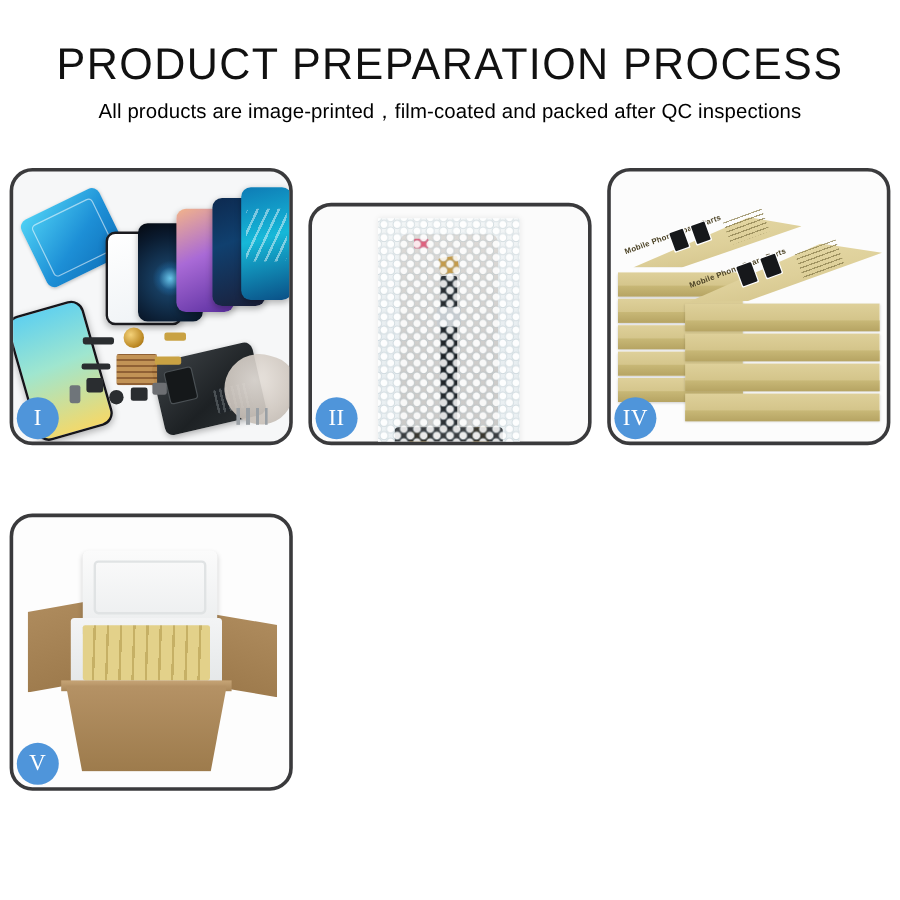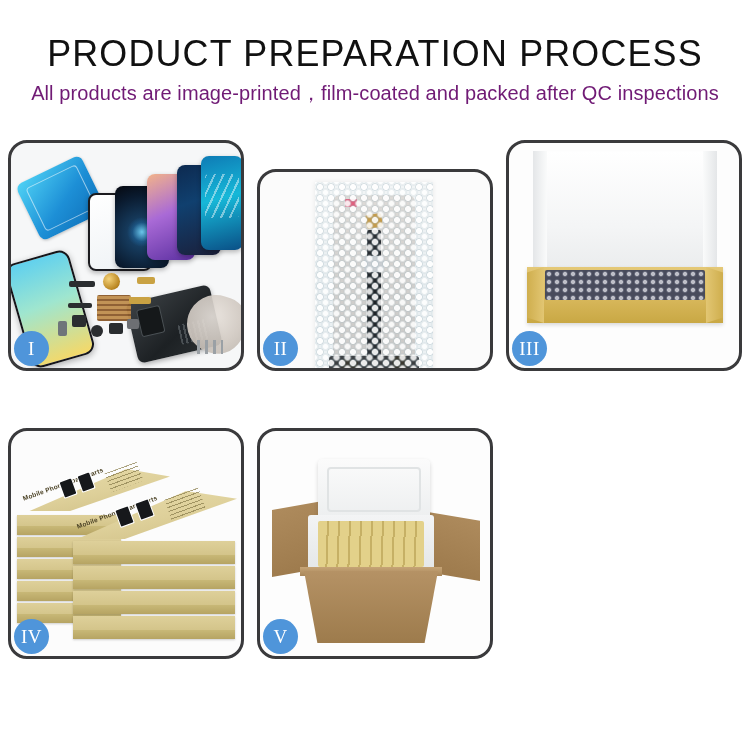--- a/index.html
+++ b/index.html
@@ -11,21 +11,21 @@
   }
   .page{position:relative;width:750px;height:556px;box-sizing:border-box;}
 
   .header{text-align:center;padding-top:34px;}
   .title{
     font-size:37px;line-height:40px;font-weight:400;color:#111;
     letter-spacing:1.2px;white-space:nowrap;
     transform:scaleX(0.97);transform-origin:center;
   }
   .subtitle{
-    font-size:20px;line-height:20px;color:#701a75;font-weight:400;
+    font-size:17px;line-height:20px;color:#000000;font-weight:400;
     margin-top:9px;white-space:nowrap;letter-spacing:.1px;
   }
 
   .grid{
     position:absolute;left:8px;top:140px;
     width:734px;
     display:grid;
     grid-template-columns:236px 236px 236px;
     grid-template-rows:231px 231px;
     column-gap:13px;row-gap:57px;
@@ -368,28 +368,20 @@
           <div class="gold-tab g2"></div>
           <div class="gold-tab g3"></div>
           <div class="lcd-bottom"></div>
           <div class="pink-tag"></div>
           <div class="bubbles"></div>
         </div>
       </div>
       <div class="badge">II</div>
     </div>
 
-    <div class="panel p3">
-      <div class="photo">
-        <div class="lid3"></div>
-        <div class="tray3"></div>
-        <div class="wrap3"></div>
-      </div>
-      <div class="badge">III</div>
-    </div>
 
     <div class="panel p4">
       <div class="photo stack">
 
         <div class="sbox" style="left:6px;top:84px;width:104px;height:20px;">
             <div class="sbox-side"></div>
           </div>
         <div class="sbox" style="left:6px;top:106px;width:104px;height:20px;">
             <div class="sbox-side"></div>
           </div>

